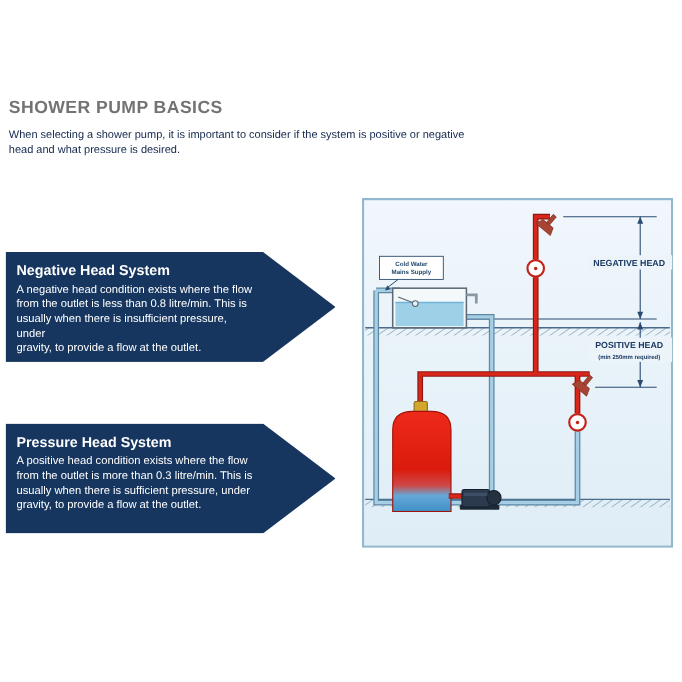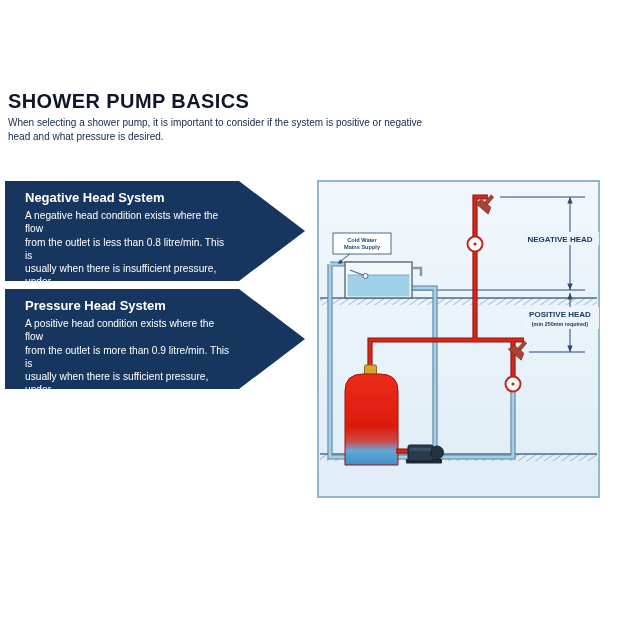--- a/index.html
+++ b/index.html
@@ -1,48 +1,49 @@
 <!DOCTYPE html>
 <html><head>
 <meta charset="utf-8">
 <style>
   html, body { margin: 0; padding: 0; background: #ffffff; }
   body { width: 620px; height: 620px; font-family: "Liberation Sans", sans-serif; }
   .page { position: relative; width: 620px; height: 620px; overflow: hidden; }
 
   .title {
     position: absolute; left: 8px; top: 90px; margin: 0;
-    font-size: 20px; font-weight: bold; letter-spacing: 0.4px;
-    color: #0f172a;
+    font-size: 16px; font-weight: bold; letter-spacing: 0.4px;
+    color: #737373;
   }
   .intro {
     position: absolute; left: 8px; top: 116px; margin: 0; width: 604px;
     font-size: 10px; line-height: 1.4; color: #12264d;
     white-space: pre-line;
   }
 
   .banners {
     position: absolute; left: 5px; top: 181px; width: 300px;
     display: flex; flex-direction: column; gap: 8px;
   }
   .banner {
     box-sizing: border-box;
     background: #16365f; color: #ffffff;
     clip-path: polygon(0 0, 78% 0, 100% 50%, 78% 100%, 0 100%);
-    padding: 9px 72px 8px 20px;
+    padding: 9px 72px 8px 10px;
+    margin-top: 48px;
   }
   .banner-1, .banner-2 { height: 100px; }
   .banner-3 { height: 93px; }
   .banner-heading { margin: 0 0 4px 0; font-size: 13px; font-weight: bold; }
   .banner-body {
     margin: 0; font-size: 10.2px; line-height: 1.3;
     white-space: pre-line;
   }
 
-  .diagram { position: absolute; left: 317px; top: 180px; width: 283px; height: 318px; }
+  .diagram { position: absolute; left: 329px; top: 180px; width: 283px; height: 318px; }
   svg text { font-family: "Liberation Sans", sans-serif; }
 </style>
 </head>
 <body>
 
 <div class="page">
 
   <h1 class="title">SHOWER PUMP BASICS</h1>
   <p class="intro">When selecting a shower pump, it is important to consider if the system is positive or negative
 head and what pressure is desired.</p>
@@ -51,21 +52,21 @@
     <section class="banner banner-1">
       <h2 class="banner-heading">Negative Head System</h2>
       <p class="banner-body">A negative head condition exists where the flow
 from the outlet is less than 0.8 litre/min. This is
 usually when there is insufficient pressure, under
 gravity, to provide a flow at the outlet.</p>
     </section>
     <section class="banner banner-2">
       <h2 class="banner-heading">Pressure Head System</h2>
       <p class="banner-body">A positive head condition exists where the flow
-from the outlet is more than 0.9 litre/min. This is
+from the outlet is more than 0.3 litre/min. This is
 usually when there is sufficient pressure, under
 gravity, to provide a flow at the outlet.</p>
     </section>
   </div>
 
   <div class="diagram">
     <svg width="283" height="318" viewBox="0 0 283 318">
       <defs>
         <pattern id="hatch" width="5" height="8" patternUnits="userSpaceOnUse" patternTransform="rotate(55)">
           <line x1="0" y1="0" x2="0" y2="8" stroke="#7295ab" stroke-width="1.1"></line>

